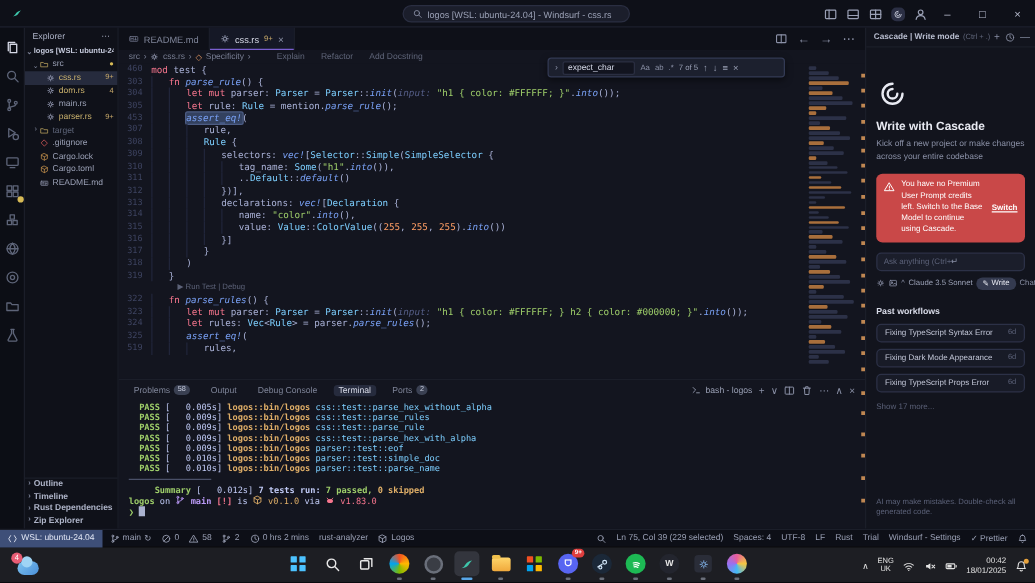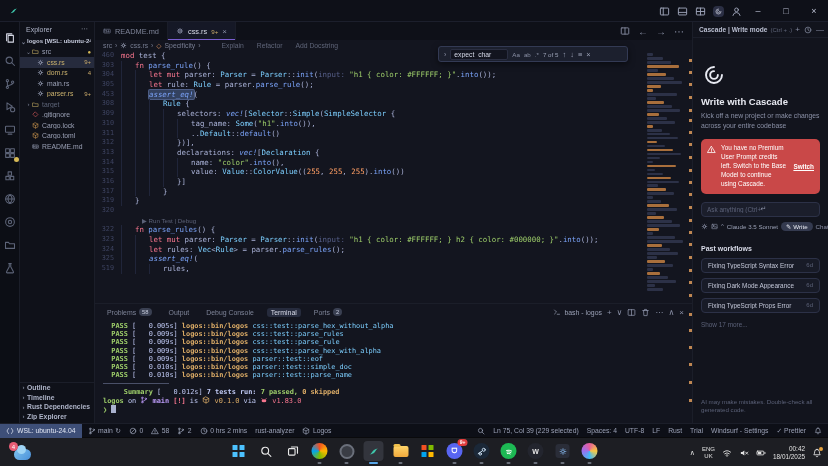--- a/index.html
+++ b/index.html
@@ -64,23 +64,23 @@
   .breadcrumb .ficon{width:7px;height:7px}
   .bc-sym{color:#cf8a5b}
   .lens-actions{display:flex;gap:13px;margin-left:18px;color:#5f6579}
 
   
   .codewrap{flex:1;position:relative;overflow:hidden;background:#13151f}
   .crow{display:flex;height:9.69px;line-height:9.69px;font-family:"DejaVu Sans Mono",monospace;font-size:7.4px;white-space:pre}
   .gut{width:26px;flex:none;text-align:right;padding-right:7px;color:#3d4360;font-size:6.8px}
   .cbody{display:flex;align-items:center}
   .ind{display:inline-block;width:14px;height:100%;border-left:1px solid #20253a;flex:none}
-  .tk-k{color:#f7768e}.tk-f{color:#7aa2f7;}.tk-t{color:#7dcfff}
+  .tk-k{color:#f7768e}.tk-f{color:#7aa2f7;font-style:italic}.tk-t{color:#7dcfff}
   .tk-s{color:#9ece6a}.tk-n{color:#ff9e64}.tk-m{color:#7aa2f7;font-style:italic}
-  .tk-p{color:#a9b1d6}.tk-i{color:#565f89;}.tk-a{color:#f7768e;font-style:italic}
+  .tk-p{color:#a9b1d6}.tk-i{color:#565f89;font-style:italic}.tk-a{color:#f7768e;font-style:italic}
   .selhl{background:#33415f;box-shadow:0 0 0 1px #4d5d85;border-radius:1px}
   .lensrow{height:9.69px;line-height:9.69px;font-size:6.2px;color:#5c6278;padding-left:47px;font-family:"Liberation Sans",sans-serif}
   .minimap{position:absolute;top:2px;right:5px;width:40px;bottom:2px}
   .mmrow{height:2.8px;margin-bottom:1.2px;border-radius:1px;background:#2c3147}
   .mmrow.hot{background:#a96f3c}
   .ruler{position:absolute;top:0;right:0;width:4px;bottom:-120px}
   .rtick{position:absolute;right:0;width:3.5px;height:2.5px;background:#bf8752}
 
   
   .findwidget{position:absolute;top:24px;right:64px;width:190px;height:16px;background:#1c202e;border:1px solid #333a54;border-radius:3px;display:flex;align-items:center;gap:4px;padding:0 5px;z-index:20;box-shadow:0 2px 6px rgba(0,0,0,.5)}
@@ -186,20 +186,29 @@
 <body>
 
 <div id="app">
 
   <div class="titlebar">
     <span class="ico wlogo">
         <svg viewBox="0 0 16 16" fill="none" stroke="currentColor" stroke-width="1.4" stroke-linecap="round" stroke-linejoin="round">
           <path d="M3 12c4-1 3-6 10-7-4 2.5-2 6-10 7z" fill="currentColor" stroke="none"></path>
         </svg>
       </span>
+    <div class="tsearch">
+      <span class="ico">
+          <svg viewBox="0 0 16 16" fill="none" stroke="currentColor" stroke-width="1.4" stroke-linecap="round" stroke-linejoin="round">
+            <circle cx="7" cy="7" r="4.2"></circle>
+            <path d="M10.2 10.2L14 14"></path>
+          </svg>
+        </span>
+      <span>logos [WSL: ubuntu-24.04] - Windsurf - css.rs</span>
+    </div>
     <div class="tb-actions">
       <span class="ico">
           <svg viewBox="0 0 16 16" fill="none" stroke="currentColor" stroke-width="1.4" stroke-linecap="round" stroke-linejoin="round">
             <rect x="2" y="3" width="12" height="10" rx="1"></rect>
             <path d="M6.2 3v10"></path>
           </svg>
         </span>
       <span class="ico">
           <svg viewBox="0 0 16 16" fill="none" stroke="currentColor" stroke-width="1.4" stroke-linecap="round" stroke-linejoin="round">
             <rect x="2" y="3" width="12" height="10" rx="1"></rect>
@@ -514,34 +523,35 @@
             <span>Explain</span>
             <span>Refactor</span>
             <span>Add Docstring</span>
           </span>
         </div>
       <div class="codewrap">
         <div id="code">
             <div class="crow"><span class="gut">460</span><span class="cbody"><span class="tk-k">mod</span><span class="tk-p"> test {</span></span></div>
             <div class="crow"><span class="gut">303</span><span class="cbody"><span class="ind"></span><span class="tk-k">fn</span><span class="tk-p"> </span><span class="tk-f">parse_rule</span><span class="tk-p">() {</span></span></div>
             <div class="crow"><span class="gut">304</span><span class="cbody"><span class="ind"></span><span class="ind"></span><span class="tk-k">let</span><span class="tk-p"> </span><span class="tk-k">mut</span><span class="tk-p"> parser: </span><span class="tk-t">Parser</span><span class="tk-p"> = </span><span class="tk-t">Parser</span><span class="tk-p">::</span><span class="tk-f">init</span><span class="tk-p">(</span><span class="tk-i">input: </span><span class="tk-s">"h1 { color: #FFFFFF; }"</span><span class="tk-p">.</span><span class="tk-f">into</span><span class="tk-p">());</span></span></div>
-            <div class="crow"><span class="gut">305</span><span class="cbody"><span class="ind"></span><span class="ind"></span><span class="tk-k">let</span><span class="tk-p"> rule: </span><span class="tk-t">Rule</span><span class="tk-p"> = parser.</span><span class="tk-f">parse_rule</span><span class="tk-p">();</span></span></div>
+            <div class="crow"><span class="gut">305</span><span class="cbody"><span class="ind"></span><span class="ind"></span><span class="tk-k">let</span><span class="tk-p"> rule: </span><span class="tk-t">Rule</span><span class="tk-p"> = mention.</span><span class="tk-f">parse_rule</span><span class="tk-p">();</span></span></div>
             <div class="crow"><span class="gut">453</span><span class="cbody"><span class="ind"></span><span class="ind"></span><span class="tk-m selhl">assert_eq!</span><span class="tk-p">(</span></span></div>
+            <div class="crow"><span class="gut">307</span><span class="cbody"><span class="ind"></span><span class="ind"></span><span class="ind"></span><span class="tk-p">rule,</span></span></div>
             <div class="crow"><span class="gut">308</span><span class="cbody"><span class="ind"></span><span class="ind"></span><span class="ind"></span><span class="tk-t">Rule</span><span class="tk-p"> {</span></span></div>
             <div class="crow"><span class="gut">309</span><span class="cbody"><span class="ind"></span><span class="ind"></span><span class="ind"></span><span class="ind"></span><span class="tk-p">selectors: </span><span class="tk-m">vec!</span><span class="tk-p">[</span><span class="tk-t">Selector</span><span class="tk-p">::</span><span class="tk-t">Simple</span><span class="tk-p">(</span><span class="tk-t">SimpleSelector</span><span class="tk-p"> {</span></span></div>
             <div class="crow"><span class="gut">310</span><span class="cbody"><span class="ind"></span><span class="ind"></span><span class="ind"></span><span class="ind"></span><span class="ind"></span><span class="tk-p">tag_name: </span><span class="tk-t">Some</span><span class="tk-p">(</span><span class="tk-s">"h1"</span><span class="tk-p">.</span><span class="tk-f">into</span><span class="tk-p">()),</span></span></div>
             <div class="crow"><span class="gut">311</span><span class="cbody"><span class="ind"></span><span class="ind"></span><span class="ind"></span><span class="ind"></span><span class="ind"></span><span class="tk-p">..</span><span class="tk-t">Default</span><span class="tk-p">::</span><span class="tk-f">default</span><span class="tk-p">()</span></span></div>
             <div class="crow"><span class="gut">312</span><span class="cbody"><span class="ind"></span><span class="ind"></span><span class="ind"></span><span class="ind"></span><span class="tk-p">})],</span></span></div>
             <div class="crow"><span class="gut">313</span><span class="cbody"><span class="ind"></span><span class="ind"></span><span class="ind"></span><span class="ind"></span><span class="tk-p">declarations: </span><span class="tk-m">vec!</span><span class="tk-p">[</span><span class="tk-t">Declaration</span><span class="tk-p"> {</span></span></div>
             <div class="crow"><span class="gut">314</span><span class="cbody"><span class="ind"></span><span class="ind"></span><span class="ind"></span><span class="ind"></span><span class="ind"></span><span class="tk-p">name: </span><span class="tk-s">"color"</span><span class="tk-p">.</span><span class="tk-f">into</span><span class="tk-p">(),</span></span></div>
             <div class="crow"><span class="gut">315</span><span class="cbody"><span class="ind"></span><span class="ind"></span><span class="ind"></span><span class="ind"></span><span class="ind"></span><span class="tk-p">value: </span><span class="tk-t">Value</span><span class="tk-p">::</span><span class="tk-t">ColorValue</span><span class="tk-p">((</span><span class="tk-n">255</span><span class="tk-p">, </span><span class="tk-n">255</span><span class="tk-p">, </span><span class="tk-n">255</span><span class="tk-p">).</span><span class="tk-f">into</span><span class="tk-p">())</span></span></div>
             <div class="crow"><span class="gut">316</span><span class="cbody"><span class="ind"></span><span class="ind"></span><span class="ind"></span><span class="ind"></span><span class="tk-p">}]</span></span></div>
             <div class="crow"><span class="gut">317</span><span class="cbody"><span class="ind"></span><span class="ind"></span><span class="ind"></span><span class="tk-p">}</span></span></div>
+            <div class="crow"><span class="gut">318</span><span class="cbody"><span class="ind"></span><span class="ind"></span><span class="tk-p">)</span></span></div>
             <div class="crow"><span class="gut">319</span><span class="cbody"><span class="ind"></span><span class="tk-p">}</span></span></div>
-            <div class="crow"><span class="gut">320</span><span class="cbody"></span></div>
             <div class="lensrow"><span>▶ Run Test</span><span> | </span><span>Debug</span></div>
             <div class="crow"><span class="gut">322</span><span class="cbody"><span class="ind"></span><span class="tk-k">fn</span><span class="tk-p"> </span><span class="tk-f">parse_rules</span><span class="tk-p">() {</span></span></div>
             <div class="crow"><span class="gut">323</span><span class="cbody"><span class="ind"></span><span class="ind"></span><span class="tk-k">let</span><span class="tk-p"> </span><span class="tk-k">mut</span><span class="tk-p"> parser: </span><span class="tk-t">Parser</span><span class="tk-p"> = </span><span class="tk-t">Parser</span><span class="tk-p">::</span><span class="tk-f">init</span><span class="tk-p">(</span><span class="tk-i">input: </span><span class="tk-s">"h1 { color: #FFFFFF; } h2 { color: #000000; }"</span><span class="tk-p">.</span><span class="tk-f">into</span><span class="tk-p">());</span></span></div>
             <div class="crow"><span class="gut">324</span><span class="cbody"><span class="ind"></span><span class="ind"></span><span class="tk-k">let</span><span class="tk-p"> rules: </span><span class="tk-t">Vec</span><span class="tk-p">&lt;</span><span class="tk-t">Rule</span><span class="tk-p">&gt; = parser.</span><span class="tk-f">parse_rules</span><span class="tk-p">();</span></span></div>
             <div class="crow"><span class="gut">325</span><span class="cbody"><span class="ind"></span><span class="ind"></span><span class="tk-m">assert_eq!</span><span class="tk-p">(</span></span></div>
             <div class="crow"><span class="gut">519</span><span class="cbody"><span class="ind"></span><span class="ind"></span><span class="ind"></span><span class="tk-p">rules,</span></span></div>
           </div>
         <div class="minimap" id="minimap">
             <div class="mmrow" style="width: 6px;"></div>
             <div class="mmrow" style="width: 16px;"></div>

